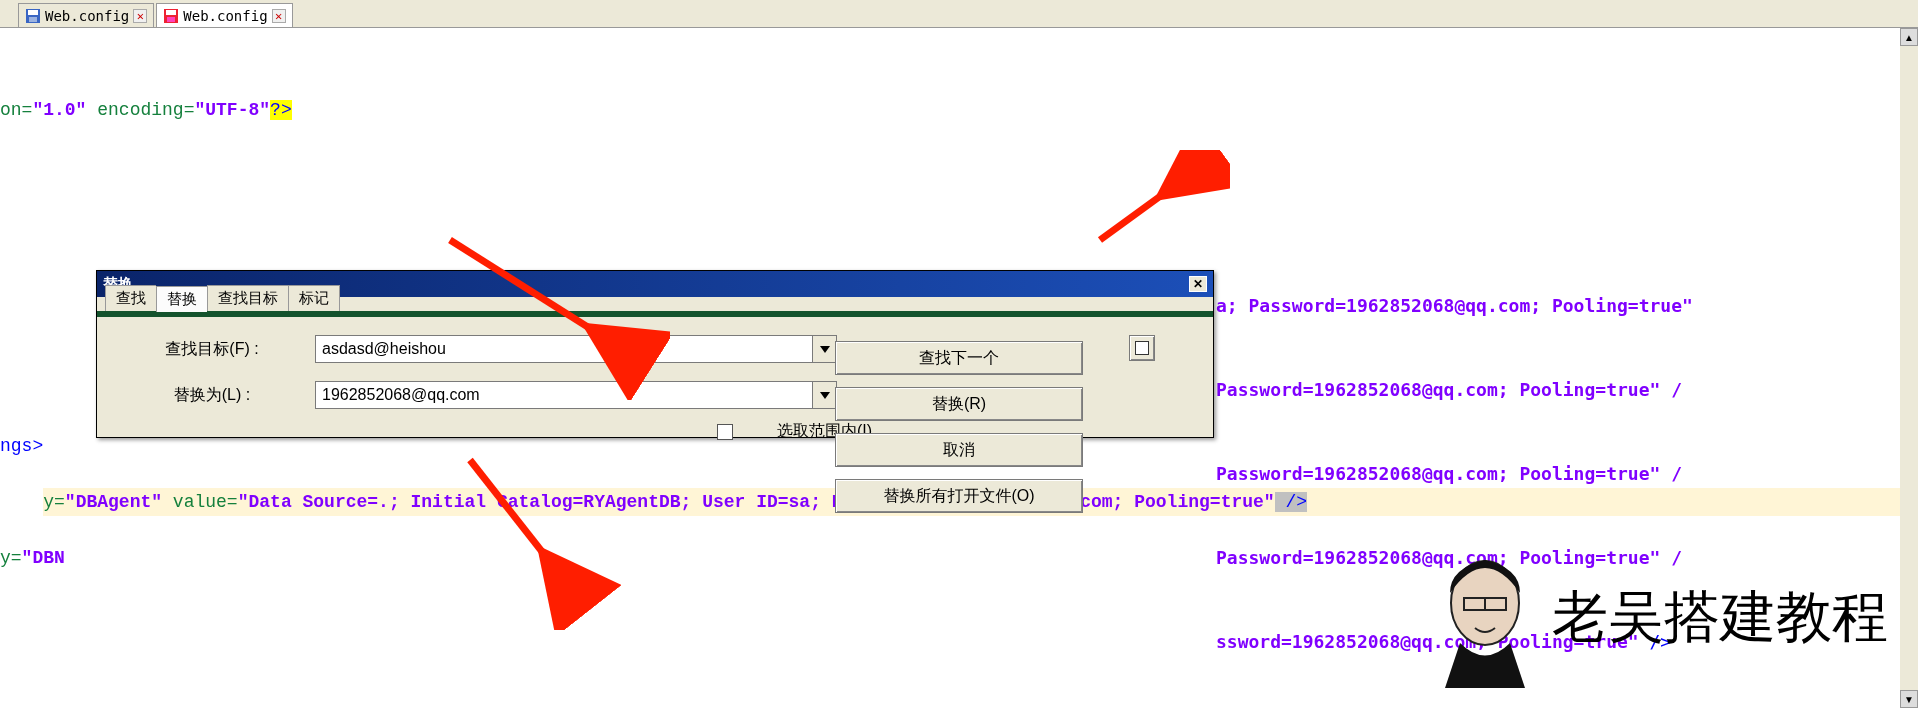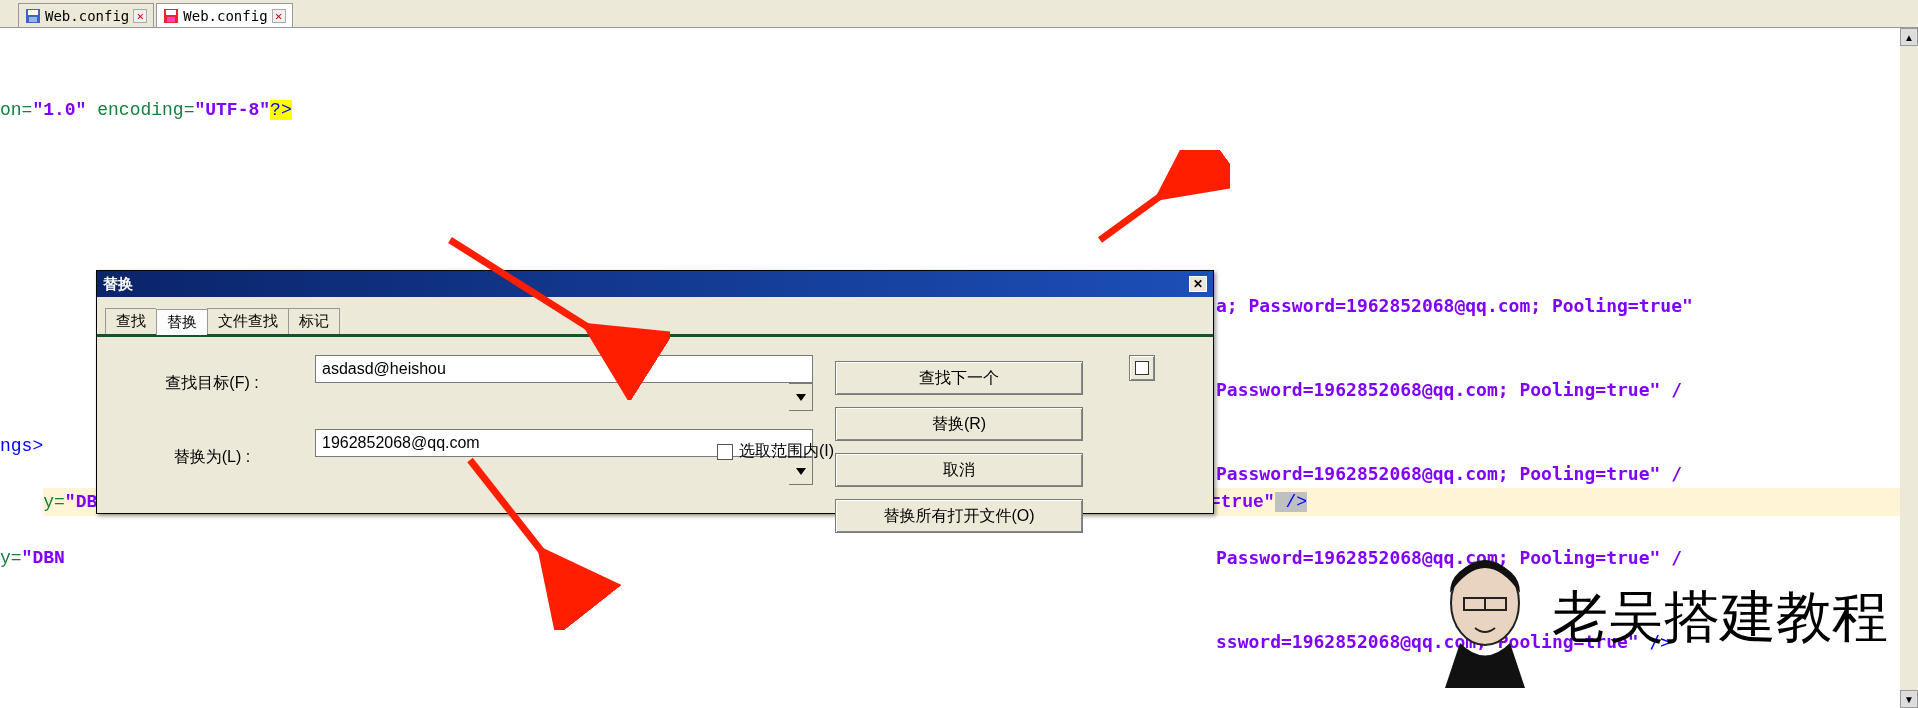--- a/index.html
+++ b/index.html
@@ -17,36 +17,36 @@
   .attr-val { color: #8000ff; font-weight: bold; }
   .hl-yellow { background: #ffff00; }
   .hl-line { background: #fff5d6; display: inline-block; width: 100%; }
   .sel-end { background: #c0c0c0; }
   .scrollbar-v { position: absolute; top: 28px; right: 0; width: 18px; bottom: 0; background: #ece9d8; }
   .scroll-up, .scroll-down { width: 18px; height: 18px; background: #ddd; border: 1px solid #999; display: flex; align-items: center; justify-content: center; font-size: 10px; }
   .scroll-down { position: absolute; bottom: 0; }
   .dialog { position: absolute; left: 96px; top: 270px; width: 1118px; background: #ece9d8; border: 1px solid #000; box-shadow: 2px 2px 4px rgba(0,0,0,.4); }
   .dlg-title { background: linear-gradient(to right, #0a246a, #1c4fb8); color: #fff; font-size: 15px; font-weight: bold; height: 26px; display: flex; align-items: center; padding: 0 6px; justify-content: space-between; }
   .dlg-close { width: 18px; height: 16px; background: #ece9d8; color: #000; border: 1px solid #fff; display: inline-flex; align-items: center; justify-content: center; font-size: 12px; font-weight: bold; }
-  .dlg-tabs { display: flex; align-items: flex-end; height: 40px; padding: 8px 8px 0 8px; border-bottom: 3px solid #14532d; }
+  .dlg-tabs { display: flex; align-items: flex-end; height: 20px; padding: 8px 8px 0 8px; border-bottom: 6px solid #14532d; }
   .dlg-tab { padding: 3px 10px; border: 1px solid #999; border-bottom: none; background: #ece9d8; font-size: 15px; margin-right: 0; border-right: none; }
   .dlg-tab:last-child { border-right: 1px solid #999; margin-top: 16px; }
   .dlg-tab.active { background: #fcfcfc; position: relative; top: 1px; }
   .dlg-body { padding: 18px 18px 10px 18px; position: relative; }
   .row { display: flex; align-items: center; margin-bottom: 18px; }
   .row-label { width: 200px; text-align: center; font-size: 16px; padding-right: 6px; }
-  .combo { display: flex; align-items: flex-end; flex-direction: column; }
+  .combo { display: flex; align-items: flex-start; }
   .combo input { width: 498px; height: 28px; border: 1px solid #7a7a7a; padding: 0 6px; font-size: 16px; font-family: inherit; }
   .combo-btn { width: 24px; height: 28px; border: 1px solid #7a7a7a; border-left: none; background: #ece9d8; display: flex; align-items: center; justify-content: center; }
   .triangle-down { width: 0; height: 0; border-left: 5px solid transparent; border-right: 5px solid transparent; border-top: 7px solid #000; }
   .btn { width: 248px; height: 34px; border: 1px solid #7a7a7a; background: #ece9d8; font-size: 16px; margin-bottom: 12px; display: inline-flex; align-items: center; justify-content: center; cursor: default; box-shadow: inset 1px 1px 0 #fff, inset -1px -1px 0 #888; }
   .btns-col { position: absolute; right: 130px; top: 24px; display: flex; flex-direction: column; }
   .small-check-box { position: absolute; right: 58px; top: 18px; width: 26px; height: 26px; border: 1px solid #7a7a7a; box-shadow: inset 1px 1px 0 #fff, inset -1px -1px 0 #888; background: #ece9d8; display: flex; align-items: center; justify-content: center; }
   .small-check-inner { width: 14px; height: 14px; border: 1px solid #333; background: #fff; }
-  .range-check { display: flex; align-items: center; position: absolute; top: 104px; left: 620px; font-size: 16px; }
+  .range-check { display: flex; align-items: center; position: absolute; top: 104px; left: 620px; font-size: 16px; gap: 38px; }
   .chk { width: 16px; height: 16px; border: 1px solid #555; background: #fff; margin-right: 6px; display: inline-flex; align-items: center; justify-content: center; }
   .chk.checked::after { content: "✓"; font-size: 13px; color: #000; }
   .options { position: absolute; left: 122px; top: 190px; font-size: 16px; }
   .options .opt { display: flex; align-items: center; margin-bottom: 8px; }
   .watermark { position: absolute; right: 30px; bottom: 20px; display: flex; align-items: center; }
   .watermark-text { font-size: 56px; font-weight: 500; font-family: Liberation Sans, sans-serif; }
   .face { width: 110px; height: 140px; margin-right: 12px; }
   .arrow { position: absolute; pointer-events: none; }
 </style>
 </head>
@@ -115,21 +115,21 @@
 </div>
 
 <div class="dialog">
   <div class="dlg-title">
     <span>替换</span>
     <span class="dlg-close">✕</span>
   </div>
   <div class="dlg-tabs">
     <div class="dlg-tab">查找</div>
     <div class="dlg-tab active">替换</div>
-    <div class="dlg-tab">文件查找</div>
+    <div class="dlg-tab">查找目标</div>
     <div class="dlg-tab">标记</div>
   </div>
   <div class="dlg-body">
     <div class="row">
       <div class="row-label">查找目标(F) :</div>
       <div class="combo">
         <input type="text" value="asdasd@heishou" style="">
         <div class="combo-btn">
             <div class="triangle-down"></div>
           </div>

